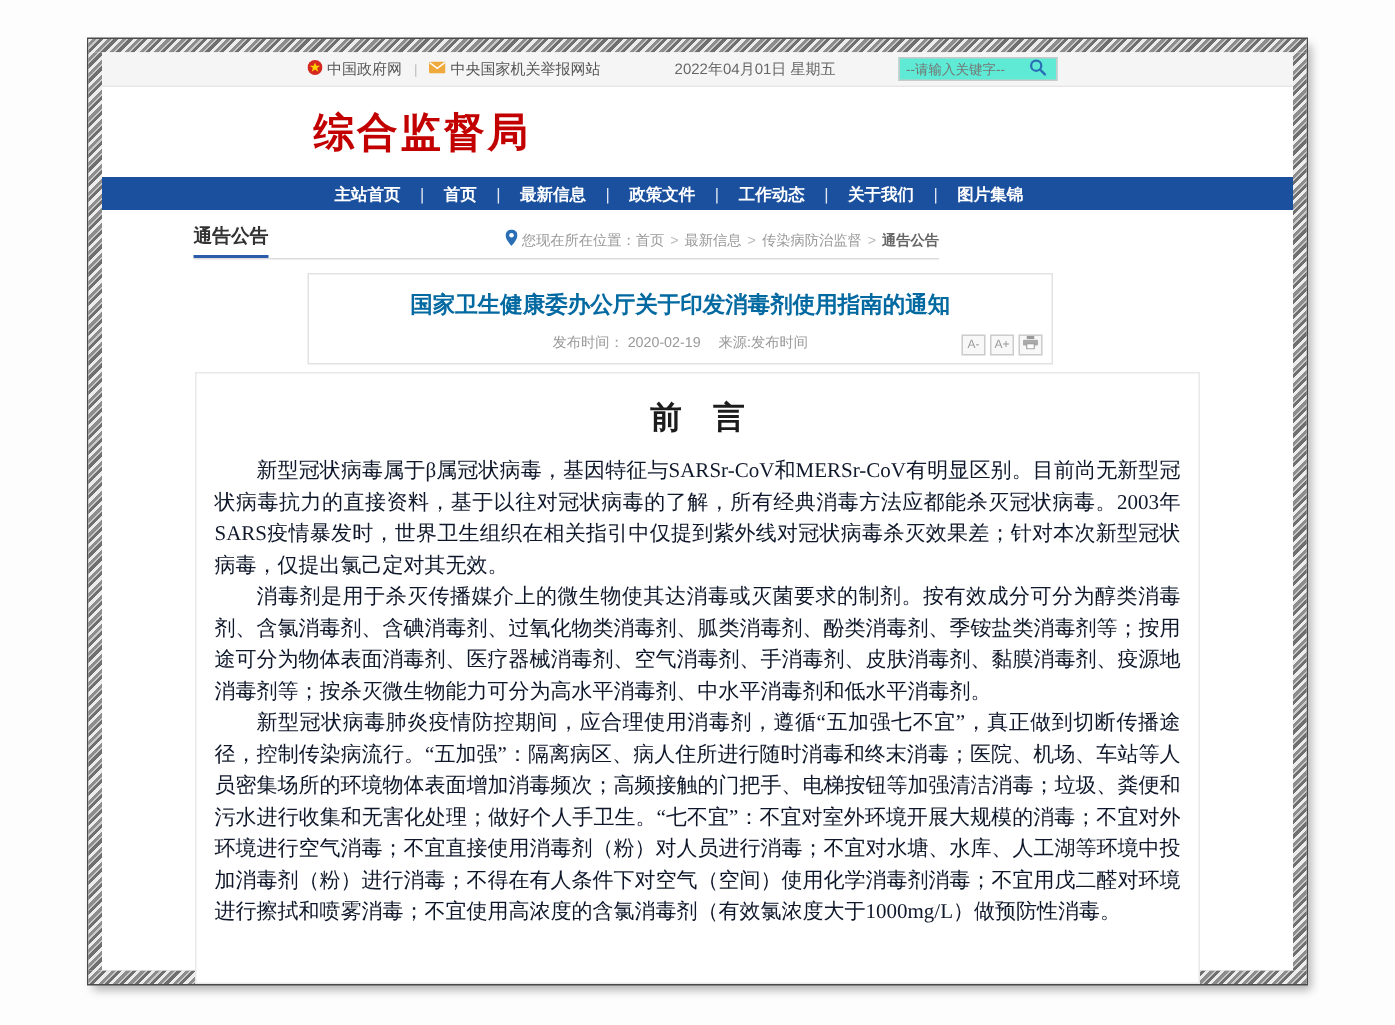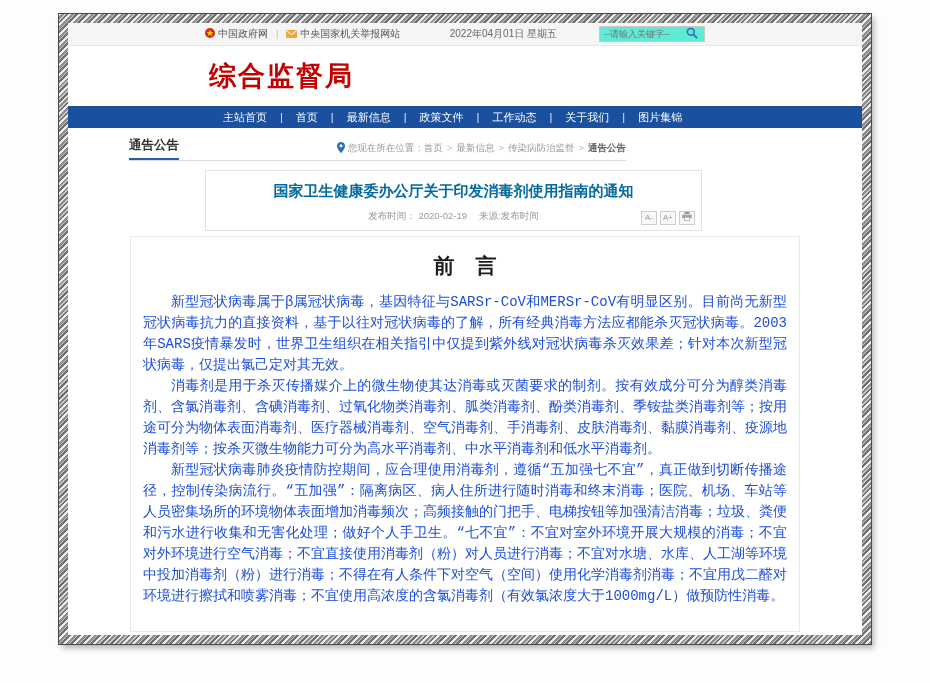--- a/index.html
+++ b/index.html
@@ -6,21 +6,21 @@
   html,body { width: 930px; height: 683px; }
   body {
     position: relative;
     background: #fdfdfd;
     font-family: "Liberation Sans", "DejaVu Sans", sans-serif;
     overflow: hidden;
   }
   
   .frame {
     position: absolute;
-    left: 59px; top: 14px;
+    left: 59px; top: 26px;
     width: 812px; height: 630px;
     border: 9px solid transparent;
     border-image: repeating-linear-gradient(135deg,#ececec 0 2px,#8d8d8d 2px 4px,#c9c9c9 4px 5px,#6f6f6f 5px 7px) 9;
     box-shadow: 0 0 0 1px #4a4a4a, inset 0 0 0 1px #5a5a5a, 3px 4px 6px rgba(0,0,0,.3);
     background: #ffffff;
   }
   .page { width: 100%; height: 100%; background: #fff; display: flex; flex-direction: column; }
 
   
   .topbar { height: 23px; background: #f5f5f5; border-bottom: 1px solid #e7e7e7; display: flex; align-items: center; flex: none; }
@@ -33,44 +33,44 @@
   .search-box { display: flex; align-items: center; border: 1px solid #c9c9c9; background: #5eead4; height: 16px; width: 106px; margin-left: 34px; }
   .search-box input { border: none; outline: none; width: 82px; font-size: 9px; color: #777; padding: 0 4px; background: transparent; font-family: "Liberation Sans", sans-serif; }
   .search-btn { border: none; background: transparent; width: 20px; height: 14px; cursor: pointer; display: flex; align-items: center; justify-content: center; }
 
   
   .masthead { height: 60px; display: flex; align-items: center; flex: none; }
   .site-title { margin-left: 141px; font-size: 27px; font-weight: bold; color: #c30000; letter-spacing: 2px; }
 
   
   .nav { height: 22px; background: #1b509e; display: flex; align-items: center; padding-left: 155px; flex: none; }
-  .nav-item { font-size: 11px; font-weight: normal; color: #fff; cursor: pointer; white-space: nowrap; }
+  .nav-item { font-size: 11px; font-weight: bold; color: #fff; cursor: pointer; white-space: nowrap; }
   .nav-item:not(:last-child)::after { content: "|"; font-weight: normal; opacity: .85; margin: 0 13px; }
 
   
   .crumb-row { margin: 9px 0 0 61px; width: 497px; display: flex; justify-content: space-between; align-items: flex-end; border-bottom: 1px solid #dcdcdc; flex: none; }
   .section-title { font-size: 12.5px; font-weight: bold; color: #333; border-bottom: 2px solid #2a5caa; padding-bottom: 4px; cursor: pointer; }
   .crumbs { display: flex; align-items: center; font-size: 9.5px; color: #999; padding-bottom: 5px; text-align: center; }
   .crumb-label { margin-left: 3px; }
   .crumb-list { display: flex; align-items: center; }
   .crumb-item { color: #999; cursor: pointer; }
   .crumb-item:not(:last-child)::after { content: ">"; margin: 0 4px; color: #bbb; }
   .crumb-item:last-child { font-weight: bold; color: #666; }
 
   
   .article-head { width: 497px; margin: 9px 0 0 137px; border: 1px solid #e2e2e2; position: relative; padding: 11px 10px 7px; text-align: center; flex: none; }
   .article-title { font-size: 15px; font-weight: 600; color: #0369a1; cursor: pointer; }
   .article-meta { margin-top: 9px; font-size: 9.5px; color: #999; display: flex; justify-content: center; gap: 12px; text-align: center; }
   .head-tools { position: absolute; right: 6px; bottom: 5px; display: flex; gap: 3px; }
   .tool-btn { min-width: 16px; height: 14px; border: 1px solid #ccc; background: #f8f8f8; color: #999; font-size: 8px; line-height: 12px; padding: 0 2px; cursor: pointer; font-family: "Liberation Sans", sans-serif; }
 
   
-  .doc { width: 670px; margin: 5px auto 0; border: 1px solid #e9e9e9; background: #fff; padding: 15px 12px 24px; flex: none; }
+  .doc { width: 670px; margin: 5px auto 0; border: 1px solid #e9e9e9; background: #fff; padding: 15px 12px 36px; flex: none; }
   .doc-heading { text-align: center; font-size: 21px; font-weight: bold; color: #1c1c1c; font-family: "Liberation Serif", "DejaVu Serif", serif; margin-bottom: 12px; }
-  .doc p { font-size: 14px; line-height: 21px; color: #1d4ed8; text-align: justify; text-indent: 2em; font-family: Liberation Mono, monospace; }
+  .doc p { font-size: 14px; line-height: 21px; color: #0f172a; text-align: justify; text-indent: 2em; font-family: Liberation Serif, serif; }
 </style>
 </head>
 <body>
 
 <div class="frame">
   <div class="page">
 
     <div class="topbar">
       <div class="topbar-inner">
         <div class="top-links">

